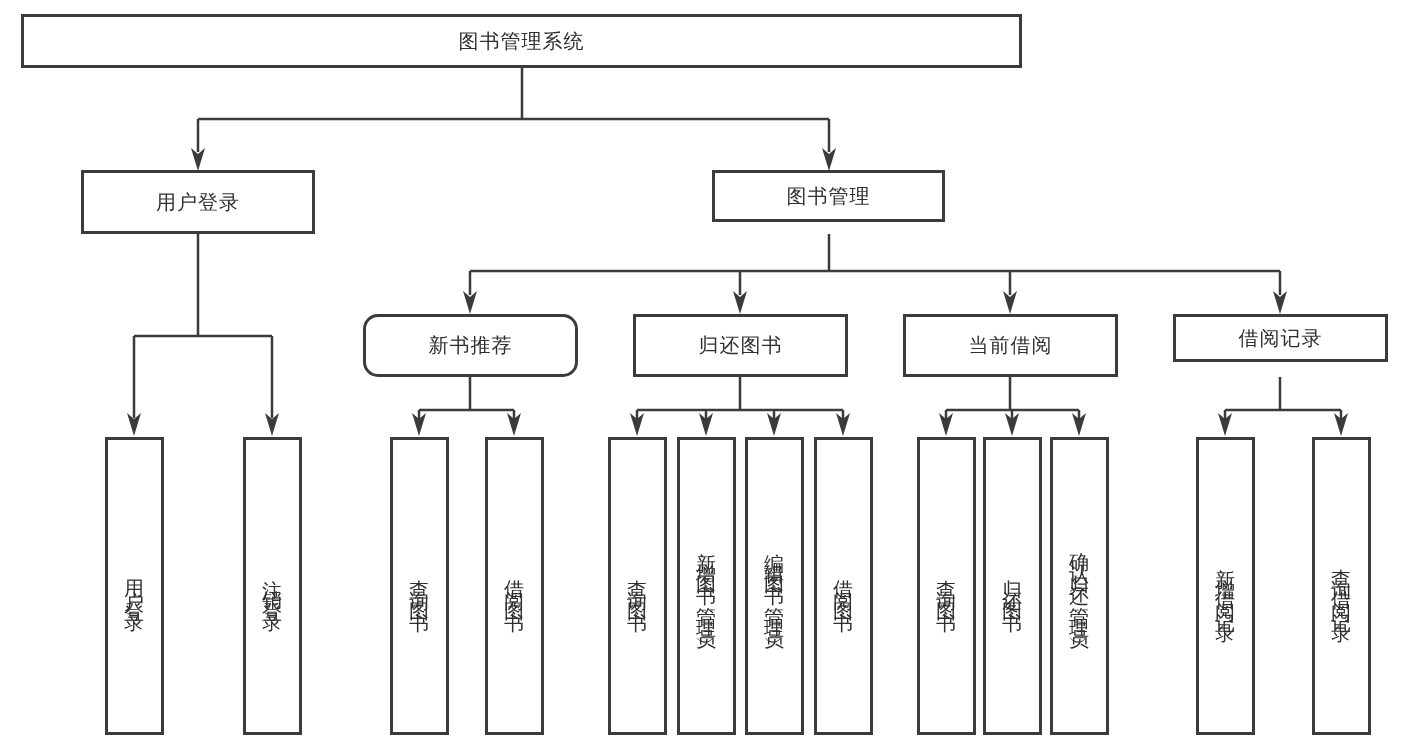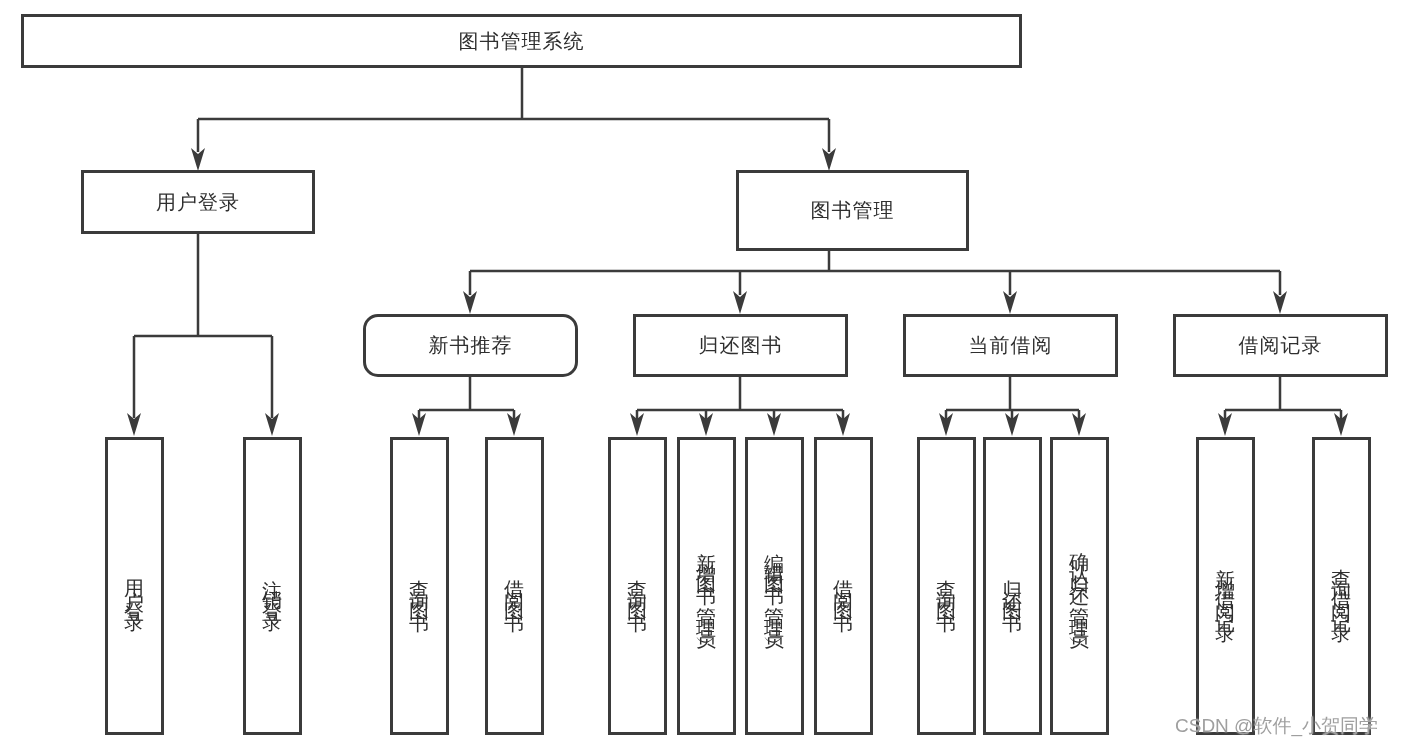--- a/index.html
+++ b/index.html
@@ -41,26 +41,26 @@
     text-orientation:mixed;
     font-size:20px;
     letter-spacing:11px;
     line-height:1;
     white-space:nowrap;
   }
   
   .n-root{left:21px;top:14px;width:1001px;height:54px;}
   
   .n-user-login{left:81px;top:170px;width:234px;height:64px;}
-  .n-book-mgmt{left:712px;top:170px;width:233px;height:81px;margin-left:24px;}
+  .n-book-mgmt{left:712px;top:170px;width:233px;height:52px;}
   
   .n-new-book{left:363px;top:314px;width:215px;height:63px;border-radius:15px;}
   .n-book-borrow{left:633px;top:314px;width:215px;height:63px;}
   .n-current-borrow{left:903px;top:314px;width:215px;height:63px;}
-  .n-borrow-records{left:1173px;top:314px;width:215px;height:63px;}
+  .n-borrow-records{left:1173px;top:314px;width:215px;height:48px;}
   
   .lf{top:437px;height:298px;width:59px;}
   .lf1{left:105px;}  .lf2{left:243px;}
   .lf3{left:390px;}  .lf4{left:485px;}
   .lf5{left:608px;}  .lf6{left:677px;}  .lf7{left:745px;}  .lf8{left:814px;}
   .lf9{left:917px;}  .lf10{left:983px;} .lf11{left:1050px;}
   .lf12{left:1196px;}.lf13{left:1312px;}
   .watermark{
     position:absolute;
     left:1175px;top:713px;
@@ -191,14 +191,13 @@
   <div class="leaf lf lf11">
     <span>确认归还（管理员）</span>
   </div>
   <div class="leaf lf lf12">
     <span>新增借阅记录</span>
   </div>
   <div class="leaf lf lf13">
     <span>查询借阅记录</span>
   </div>
 
-  <div class="watermark">CSDN @软件_小贺同学</div>
 </div>
 
 </body></html>

